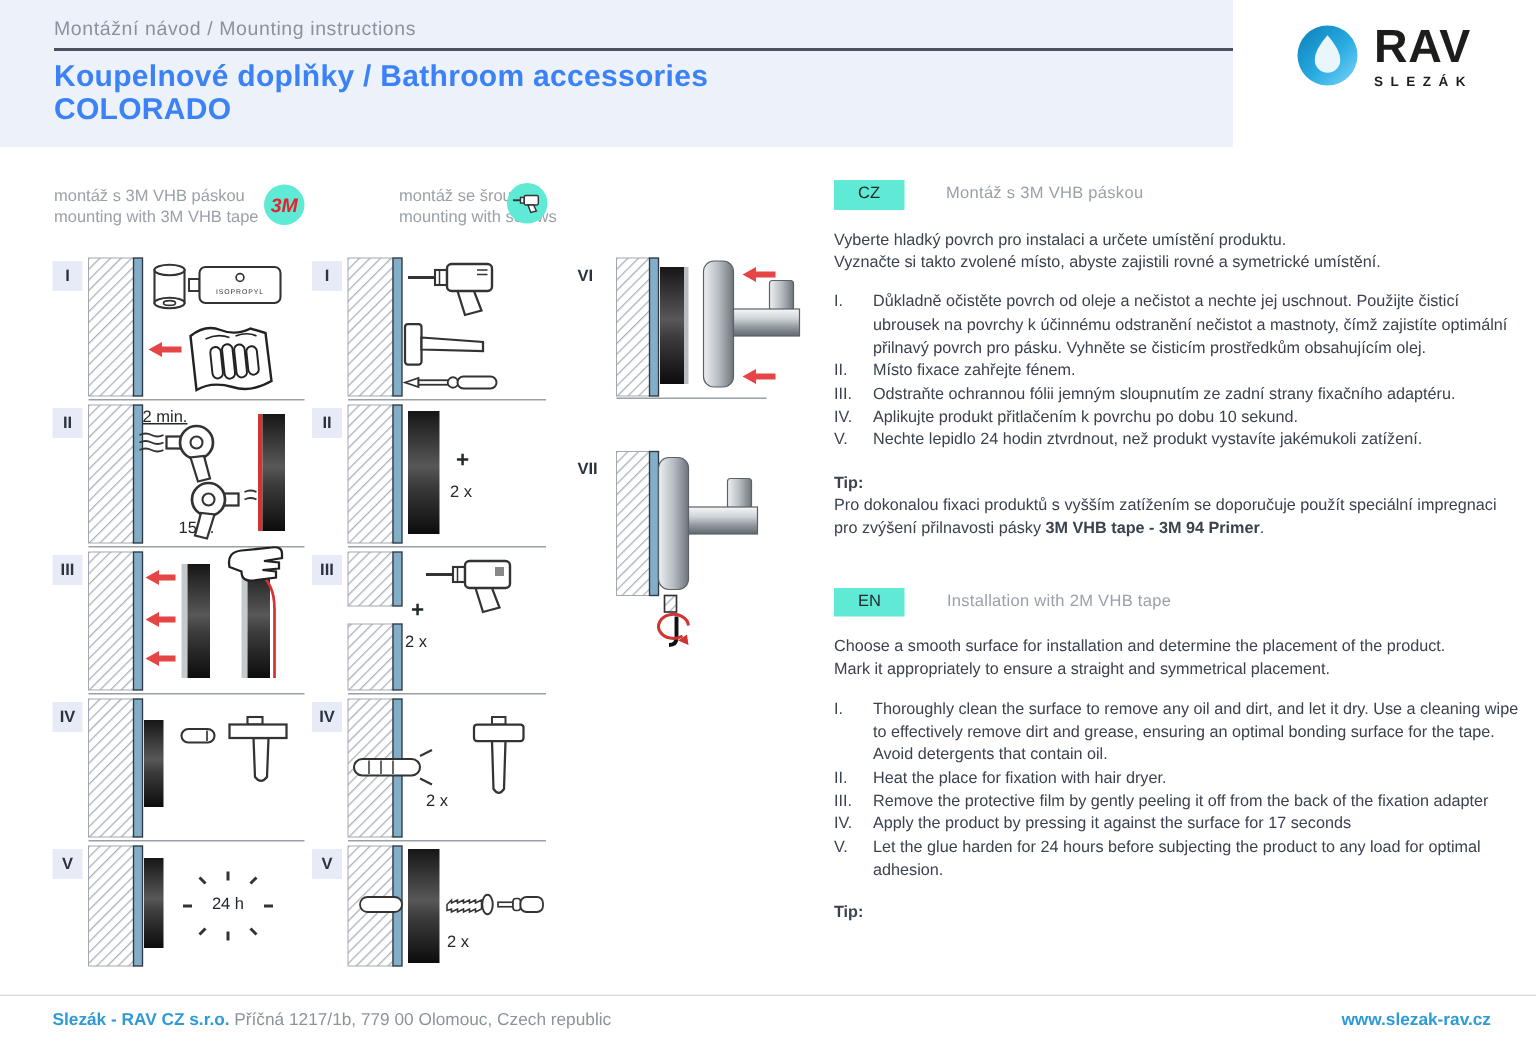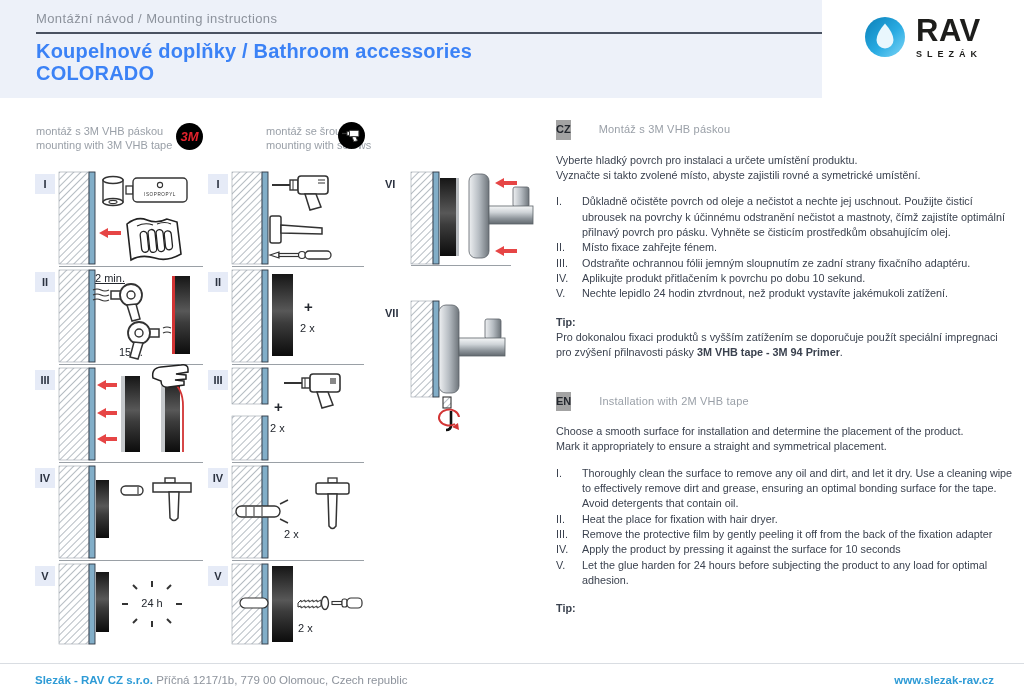--- a/index.html
+++ b/index.html
@@ -14,35 +14,35 @@
   .eyebrow{left:36px;top:11px;font-size:13px;color:#8c929c;letter-spacing:.4px;}
   .eyebrow-line{left:36px;top:32px;width:786px;height:2px;background:#4a5261;}
   .title{left:36px;font-size:20px;font-weight:700;color:#3b82f6;letter-spacing:.2px;}
   .title1{top:40px;} .title2{top:62px;}
   .logo{left:864px;top:16px;display:flex;align-items:flex-start;}
   .logo-text{margin-left:10px;}
   .logo-rav{font-size:31px;font-weight:800;color:#1d1d1b;line-height:30px;letter-spacing:.5px;}
   .logo-sub{font-size:9px;font-weight:600;color:#1d1d1b;letter-spacing:5px;margin-top:3px;}
   
   .colhead{font-size:11px;color:#9aa0a8;line-height:14px;}
-  .circle-badge{width:27px;height:27px;border-radius:50%;background:#000000;display:flex;align-items:center;justify-content:center;}
+  .circle-badge{width:27px;height:27px;border-radius:50%;background:#5eead4;display:flex;align-items:center;justify-content:center;}
   .badge-3m{font-size:13px;font-weight:800;font-style:italic;color:#e4232d;}
   
   .step-badge{width:20px;height:20px;background:#e6ebf7;color:#2b3240;font-size:11px;font-weight:700;
     display:flex;align-items:center;justify-content:center;}
   .step-badge.plain{background:transparent;justify-content:flex-start;}
   .cell{position:absolute;}
   .cell svg{position:absolute;overflow:visible;}
   .ann{position:absolute;font-size:11px;color:#23272e;white-space:nowrap;}
   .ann.plus{font-size:15px;font-weight:600;}
   .divider{position:absolute;height:1px;background:#9aa0a6;}
   
   .doc{left:556px;top:120px;width:458px;font-size:10.8px;line-height:1.42;color:#3b424f;}
   .lang-row{display:flex;align-items:center;margin-bottom:13px;}
-  .lang-badge{background:#a3a3a3;color:#23272e;font-weight:700;font-size:11px;padding:2px 0;}
+  .lang-badge{background:#5eead4;color:#23272e;font-weight:400;font-size:11px;padding:2px 16px;}
   .lang-head{margin-left:28px;color:#9aa0a8;font-size:11px;letter-spacing:.2px;}
   .intro div{margin:0;}
   .intro{margin-bottom:11px;}
   .li{display:flex;}
   .li .num{width:26px;flex:none;}
   .li .txt{flex:1;}
   .tip{margin-top:13px;}
   .tip .tl{font-weight:700;}
   .en-block{margin-top:31px;}
   b{font-weight:700;}
@@ -490,21 +490,21 @@
       <div class="li">
           <span class="num">II.</span>
           <span class="txt">Heat the place for fixation with hair dryer.</span>
         </div>
       <div class="li">
           <span class="num">III.</span>
           <span class="txt">Remove the protective film by gently peeling it off from the back of the fixation adapter</span>
         </div>
       <div class="li">
           <span class="num">IV.</span>
-          <span class="txt">Apply the product by pressing it against the surface for 10 seconds</span>
+          <span class="txt">Apply the product by pressing it against the surface for 17 seconds</span>
         </div>
       <div class="li">
           <span class="num">V.</span>
           <span class="txt">Let the glue harden for 24 hours before subjecting the product to any load for optimal adhesion.</span>
         </div>
     </div>
     <div class="tip">
       <div class="tl">Tip:</div>
     </div>
   </div>

